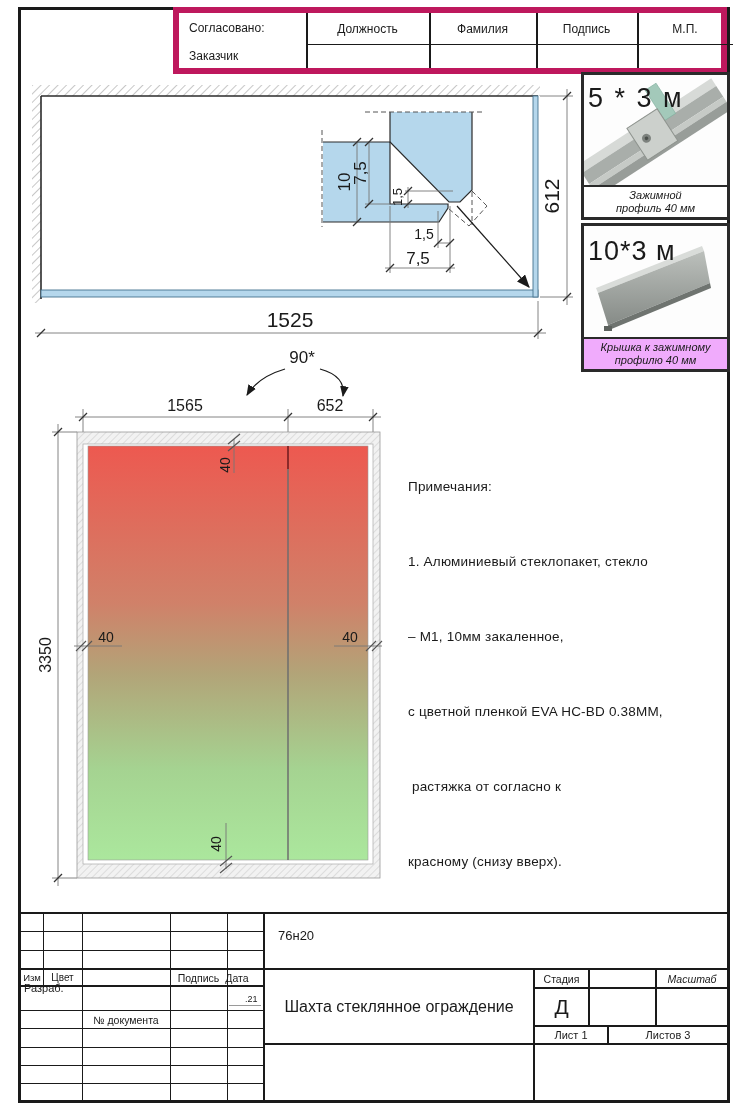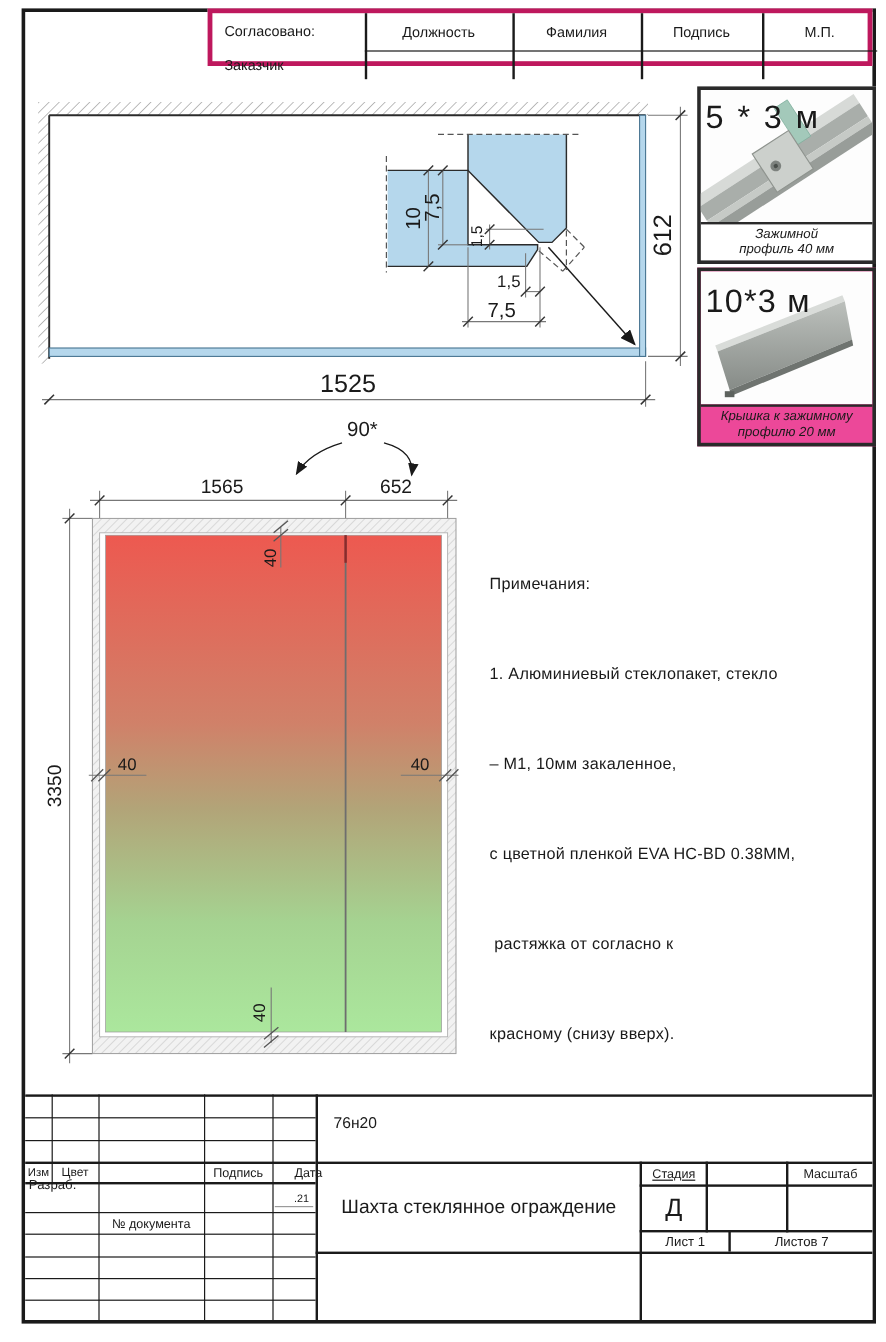--- a/index.html
+++ b/index.html
@@ -8,21 +8,21 @@
   .ln{position:absolute;background:#1a1a1a;}
   svg text{font-family:"Liberation Sans",sans-serif;fill:#1a1a1a;}
   .cell{position:absolute;display:flex;align-items:center;justify-content:center;text-align:center;}
   .caption{font-style:italic;font-size:11px;line-height:13px;text-align:center;}
 </style>
 </head>
 <body>
 
 <div class="abs" style="left:18px;top:7px;width:712px;height:1096px;border:3px solid #1a1a1a;box-sizing:border-box;"></div>
 
-<div class="abs" style="left:173px;top:7px;width:554px;height:48px;border:4px solid #be185d;box-sizing:border-box;background:#fff;">
+<div class="abs" style="left:173px;top:7px;width:554px;height:67px;border:6px solid #be185d;box-sizing:border-box;background:#fff;">
   <div class="ln" style="left:127px;top:0;width:2px;height:55px;"></div>
   <div class="ln" style="left:250px;top:0;width:2px;height:55px;"></div>
   <div class="ln" style="left:357px;top:0;width:2px;height:55px;"></div>
   <div class="ln" style="left:458px;top:0;width:2px;height:55px;"></div>
   <div class="ln" style="left:127px;top:31px;width:427px;height:1px;"></div>
   <div class="abs" style="left:10px;top:8px;font-size:12px;">Согласовано:</div>
   <div class="abs" style="left:10px;top:36px;font-size:12px;">Заказчик</div>
   <div class="cell" style="left:127px;top:0;width:123px;height:31px;font-size:12px;">Должность</div>
   <div class="cell" style="left:250px;top:0;width:107px;height:31px;font-size:12px;">Фамилия</div>
   <div class="cell" style="left:357px;top:0;width:101px;height:31px;font-size:12px;">Подпись</div>
@@ -124,41 +124,41 @@
     </g>
     <text x="4" y="32" font-size="27" letter-spacing="2" fill="#1c1c1c">5 * 3 м</text>
   </svg>
   <div class="abs" style="left:0;top:110px;width:143px;height:2px;background:#2a2a2a;"></div>
   <div class="abs caption" style="left:0;top:114px;width:143px;">
     <div>Зажимной</div>
     <div>профиль 40 мм</div>
   </div>
 </div>
 
-<div class="abs" style="left:581px;top:223px;width:149px;height:149px;border:3px solid #2a2a2a;box-sizing:border-box;background:#ec4899;">
+<div class="abs" style="left:581px;top:223px;width:149px;height:149px;border:3px solid #2a2a2a;box-sizing:border-box;background:#f0abfc;">
   <svg width="143" height="111" viewBox="0 0 143 111" style="display:block;">
     <defs>
       <linearGradient id="alu" x1="0" y1="0" x2="0" y2="1">
         <stop offset="0" stop-color="#bcc0bc"></stop>
           <stop offset="1" stop-color="#868b87"></stop>
       </linearGradient>
     </defs>
     <rect x="0" y="0" width="143" height="111" fill="#fdfdfd"></rect>
     <g>
       <polygon points="12,62 118,20 120,25 14,67" fill="#d9dcd9"></polygon>
       <polygon points="14,67 120,25 126,57 24,99" fill="url(#alu)"></polygon>
       <polygon points="24,99 126,57 127,62 25,104" fill="#6f7470"></polygon>
       <rect x="20" y="100" width="8" height="5" fill="#5d625e"></rect>
     </g>
     <text x="4" y="34" font-size="27" letter-spacing="1" fill="#1c1c1c">10*3 м</text>
   </svg>
   <div class="abs" style="left:0;top:111px;width:143px;height:2px;background:#2a2a2a;"></div>
   <div class="abs caption" style="left:0;top:115px;width:143px;">
     <div>Крышка к зажимному</div>
-    <div>профилю 20 мм</div>
+    <div>профилю 40 мм</div>
   </div>
 </div>
 
 <svg class="abs" style="left:30px;top:345px;" width="375" height="556" viewBox="0 0 375 556">
   <defs>
     <pattern id="hatchLight" width="5" height="5" patternUnits="userSpaceOnUse" patternTransform="rotate(45)">
       <rect width="5" height="5" fill="#f2f2f2"></rect>
       <line x1="0" y1="0" x2="0" y2="5" stroke="#c7c7c7" stroke-width="1"></line>
     </pattern>
     <linearGradient id="glassGrad" x1="0" y1="0" x2="0" y2="1">
@@ -266,38 +266,38 @@
   <div class="ln" style="left:0;top:98px;width:242px;height:1px;"></div>
   <div class="ln" style="left:0;top:116px;width:242px;height:1px;"></div>
   <div class="ln" style="left:0;top:135px;width:242px;height:1px;"></div>
   <div class="ln" style="left:0;top:153px;width:242px;height:1px;"></div>
   <div class="ln" style="left:0;top:171px;width:242px;height:1px;"></div>
 
   <div class="cell" style="left:0;top:58px;width:22px;height:15px;font-size:9.5px;">Изм</div>
   <div class="cell" style="left:22px;top:58px;width:39px;height:15px;font-size:10px;">Цвет</div>
   <div class="cell" style="left:61px;top:58px;width:88px;height:15px;font-size:10.5px;margin-top:42px;">№ документа</div>
   <div class="cell" style="left:149px;top:58px;width:57px;height:15px;font-size:10.5px;">Подпись</div>
-  <div class="cell" style="left:212px;top:58px;width:48px;height:15px;font-size:10.5px;">Дата</div>
+  <div class="cell" style="left:192px;top:58px;width:48px;height:15px;font-size:10.5px;">Дата</div>
 
   <div class="abs" style="left:3px;top:70px;font-size:11px;">Разраб.</div>
   <div class="abs" style="left:208px;top:93px;width:32px;height:1px;background:#9a9a9a;"></div>
   <div class="abs" style="left:224px;top:82px;font-size:9px;">.21</div>
 
   <div class="abs" style="left:257px;top:16px;font-size:13px;">76н20</div>
 
   <div class="ln" style="left:242px;top:56px;width:464px;height:2px;"></div>
   <div class="ln" style="left:242px;top:131px;width:464px;height:2px;"></div>
   <div class="ln" style="left:512px;top:56px;width:2px;height:132px;"></div>
   <div class="ln" style="left:512px;top:75px;width:194px;height:2px;"></div>
   <div class="ln" style="left:512px;top:113px;width:194px;height:2px;"></div>
   <div class="ln" style="left:567px;top:56px;width:2px;height:59px;"></div>
   <div class="ln" style="left:634px;top:56px;width:2px;height:59px;"></div>
   <div class="ln" style="left:586px;top:113px;width:2px;height:18px;"></div>
 
   <div class="cell" style="left:244px;top:58px;width:268px;height:73px;font-size:16px;">Шахта стеклянное ограждение</div>
 
-  <div class="cell" style="left:514px;top:58px;width:53px;height:17px;font-size:10.5px;text-decoration:underline;">Стадия</div>
-  <div class="cell" style="left:636px;top:58px;width:70px;height:17px;font-size:10.5px;">Масштаб</div>
+  <div class="cell" style="left:514px;top:58px;width:53px;height:17px;font-size:10.5px;">Стадия</div>
+  <div class="cell" style="left:636px;top:58px;width:70px;height:17px;font-size:10.5px;font-style:italic;">Масштаб</div>
   <div class="cell" style="left:514px;top:77px;width:53px;height:36px;font-size:21px;">Д</div>
 
   <div class="cell" style="left:514px;top:115px;width:72px;height:16px;font-size:11px;text-align:center;">Лист 1</div>
-  <div class="cell" style="left:588px;top:115px;width:118px;height:16px;font-size:11px;">Листов 7</div>
+  <div class="cell" style="left:588px;top:115px;width:118px;height:16px;font-size:11px;">Листов 3</div>
 </div>
 
 </body></html>

